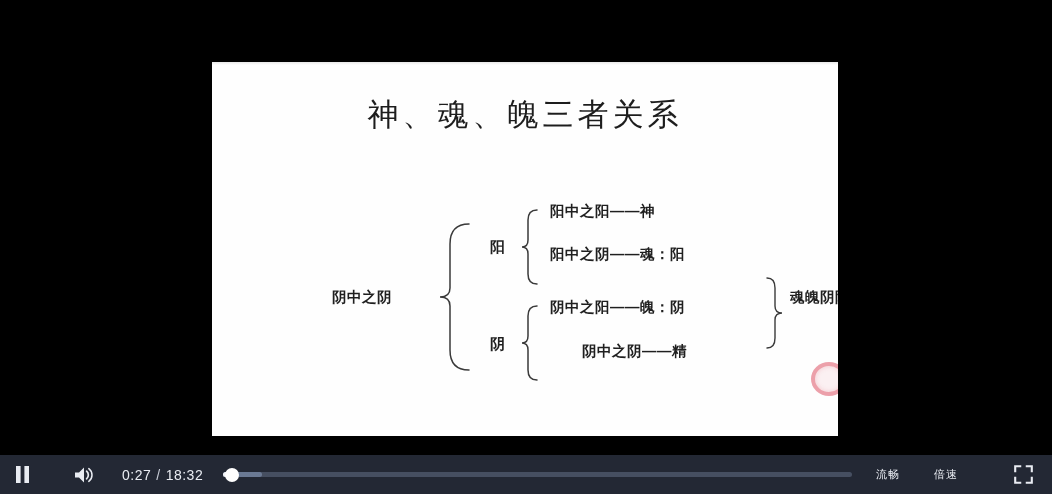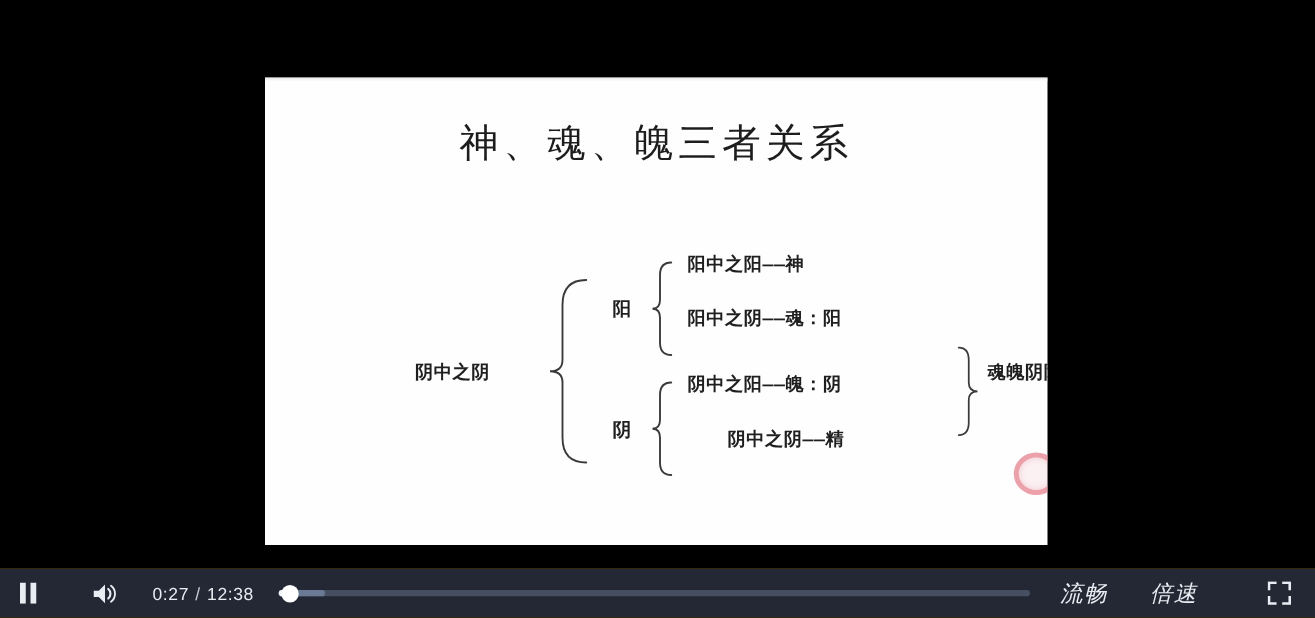--- a/index.html
+++ b/index.html
@@ -6,21 +6,21 @@
   * { margin:0; padding:0; box-sizing:border-box; }
   html, body {
     width:1052px; height:494px;
     background:#000;
     font-family:"Liberation Sans", sans-serif;
     overflow:hidden;
   }
   #player {
     position:relative;
     width:1052px; height:494px;
-    background:#eab308;
+    background:#b91c1c;
   }
 
   
   #stage {
     position:absolute; left:0; top:0;
     width:1052px; height:455px;
     background:#000;
     overflow:hidden;
   }
 
@@ -64,21 +64,21 @@
   
   #tree {
     position:absolute;
     left:120px; top:140px;
     width:500px; height:190px;
   }
   #tree svg { position:absolute; left:0; top:0; }
 
   .node {
     position:absolute;
-    font-family:Liberation Mono, monospace;
+    font-family:Liberation Sans, sans-serif;
     font-weight:bold;
     font-size:14.5px;
     color:#1f1f1f;
     white-space:nowrap;
     letter-spacing:0.5px;
   }
   .node.root { font-size:14.5px; }
   .node.branch { font-size:15px; }
   .node.leaf  { font-size:14.5px; }
   .node.group { font-size:14.5px; }
@@ -156,26 +156,25 @@
     top:50%;
     left:1.4%;
     width:14px; height:14px;
     margin-top:-7px; margin-left:-7px;
     background:#ffffff;
     border-radius:50%;
   }
 
   .ctrl-text {
     font-family:"Liberation Sans", sans-serif;
-    font-size:18px;
+    font-size:11px;
     color:#e9ecf2;
     letter-spacing:1px;
     white-space:nowrap;
     padding:0 2px;
-    font-style:italic;
   }
   #quality { margin-right:30px; }
   #speed { margin-right:48px; }
   #btn-fullscreen { width:30px; margin-right:14px; }
 </style>
 </head>
 <body>
 
 <div id="player">
 
@@ -230,21 +229,21 @@
       <svg width="20" height="18" viewBox="0 0 20 18">
         <path d="M1 6.5 H5 L10 1.5 V16.5 L5 11.5 H1 Z" fill="#e9ecf2"></path>
         <path d="M12.6 5.2 A5 5 0 0 1 12.6 12.8" fill="none" stroke="#e9ecf2" stroke-width="1.7" stroke-linecap="round"></path>
         <path d="M14.8 2.6 A8 8 0 0 1 14.8 15.4" fill="none" stroke="#e9ecf2" stroke-width="1.5" stroke-linecap="round"></path>
       </svg>
     </div>
 
     <div id="time">
       <span>0:27</span>
       <span class="sep">/</span>
-      <span>12:38</span>
+      <span>18:32</span>
     </div>
 
     <div id="progress-wrap">
       <div id="track">
         <div id="buffered" style="width: 6.2%;"></div>
         <div id="played" style="width: 1.4%;"></div>
         <div id="handle" style="left: 1.4%;"></div>
       </div>
     </div>
 

